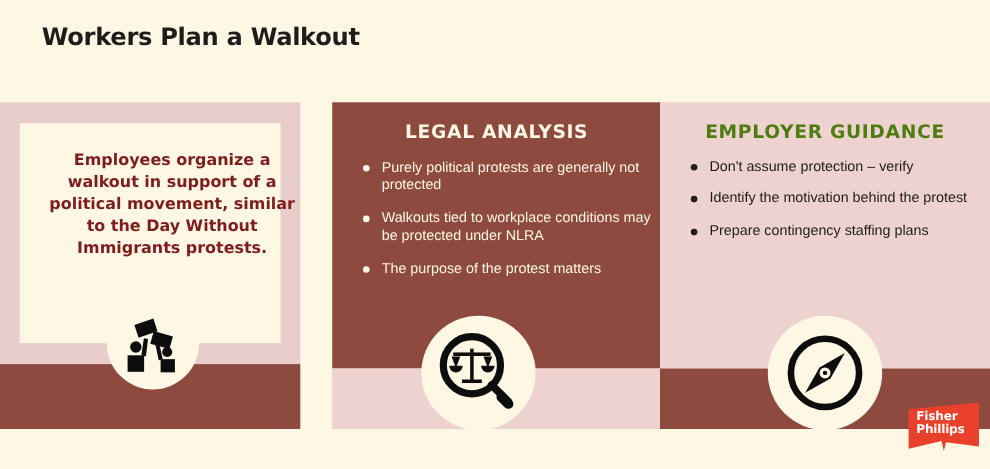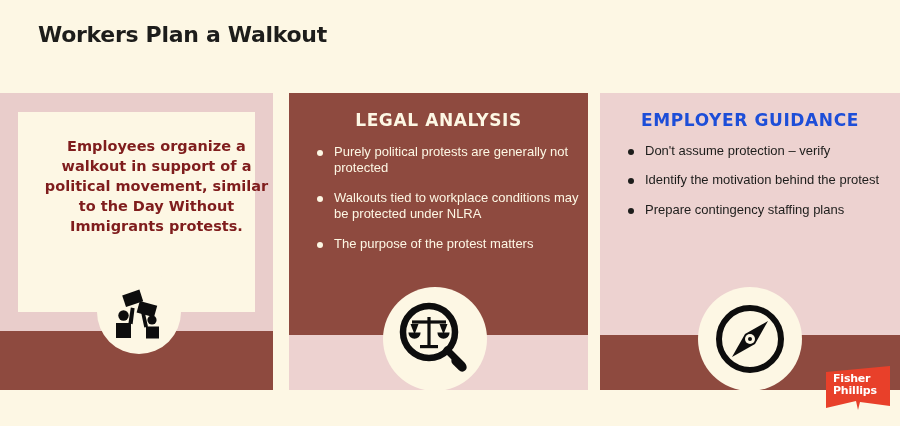--- a/index.html
+++ b/index.html
@@ -27,21 +27,21 @@
   .panel .foot{position:absolute;left:0;right:0;}
 
   #panel1{left:0px;width:273px;height:297px;}
   #panel1 .body{height:238px;background:#e9cdcb;}
   #panel1 .inner{
     position:absolute;left:18px;top:19px;width:237px;height:200px;
     background:#fdf7e4;
   }
   #panel1 .foot{top:238px;height:59px;background:#8e4a3f;}
 
-  #panel2{left:289px;width:299px;height:297px;}
+  #panel2{left:302px;width:299px;height:297px;}
   #panel2 .body{height:242px;background:#8e4a3f;}
   #panel2 .foot{top:242px;height:55px;background:#edd2d0;}
 
   #panel3{left:600px;width:300px;height:297px;}
   #panel3 .body{height:242px;background:#edd2d0;}
   #panel3 .foot{top:242px;height:55px;background:#8e4a3f;}
 
   
   .p1text{
     position:absolute;left:26px;top:24px;width:225px;
@@ -53,21 +53,21 @@
 
   
   .heading{
     position:absolute;left:0;right:0;top:17px;
     text-align:center;
     font-family:"DejaVu Sans","Liberation Sans",sans-serif;
     font-size:17px;font-weight:bold;
     letter-spacing:0.6px;
   }
   #panel2 .heading{color:#fdf7e4;}
-  #panel3 .heading{color:#1d4ed8;}
+  #panel3 .heading{color:#4d7c0f;}
 
   
   ul.bullets{
     position:absolute;margin:0;padding:0;list-style:none;
     font-family:"Liberation Sans",sans-serif;
     font-size:13px;line-height:1.26;
   }
   #panel2 ul.bullets{left:28px;top:51px;width:262px;color:#fdf7e4;}
   #panel3 ul.bullets{left:28px;top:50px;width:270px;color:#1d1d1b;}
   ul.bullets li{

